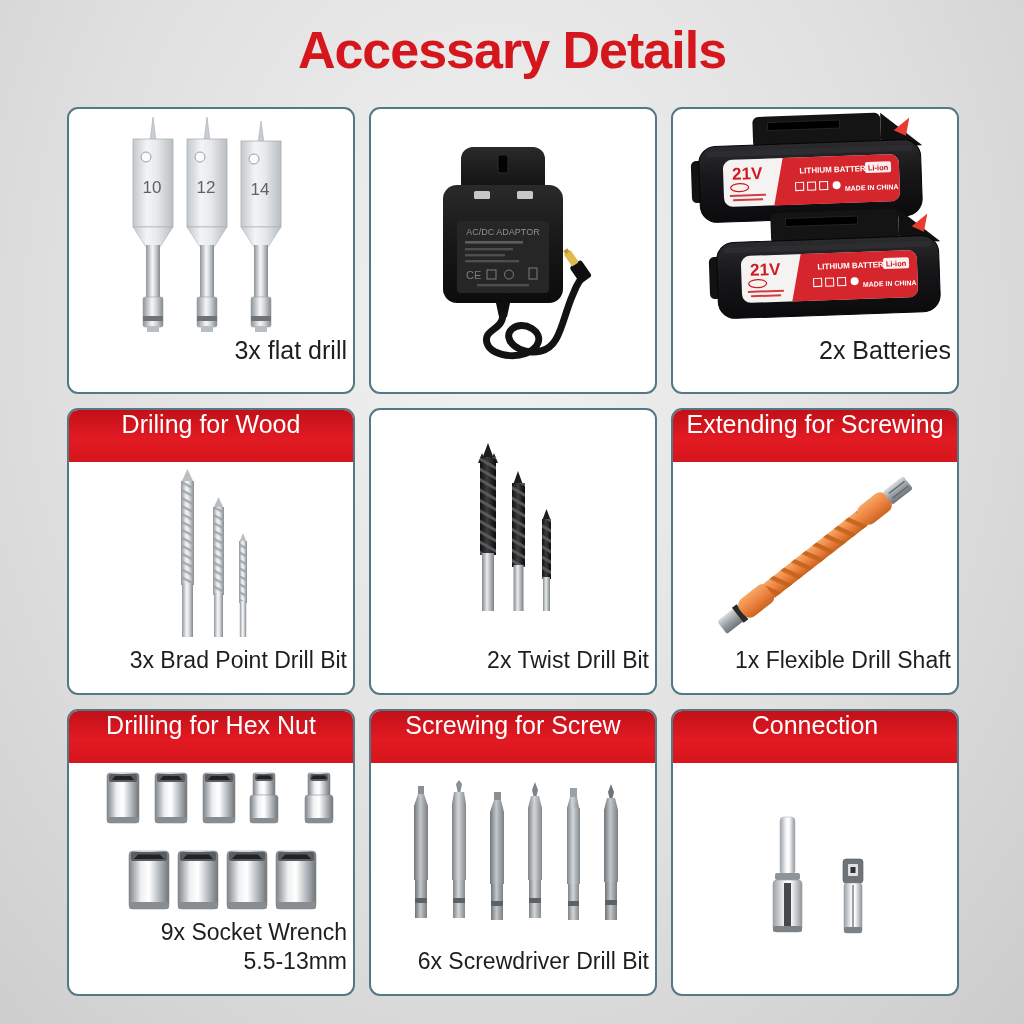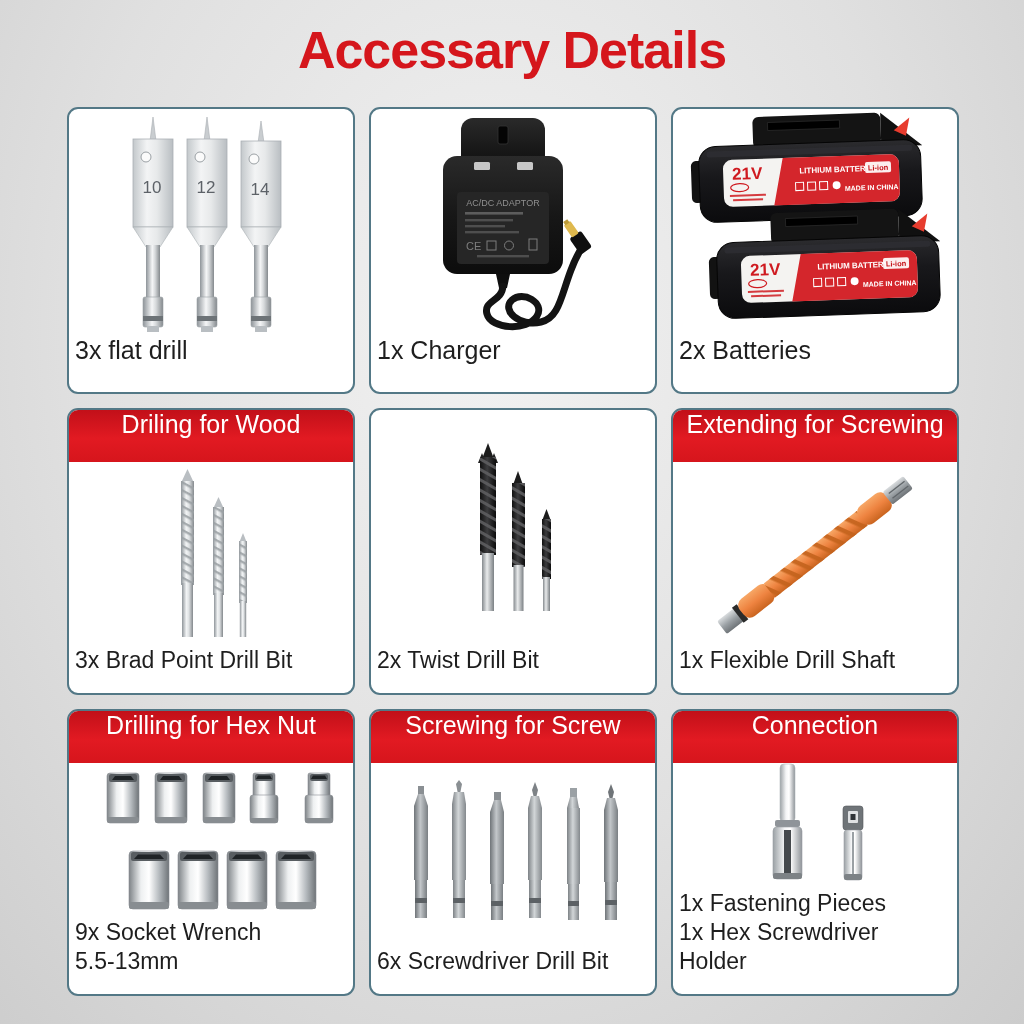--- a/index.html
+++ b/index.html
@@ -24,21 +24,21 @@
   }
   .banner{
     flex:0 0 52px;height:52px;
     background:linear-gradient(180deg,#c21019 0%,#e21a22 55%,#d6151c 100%);
     display:flex;align-items:flex-start;justify-content:center;
     color:#ffffff;font-size:25px;white-space:nowrap;
   }
   .product{flex:1;display:flex;align-items:center;justify-content:center;min-height:0;}
   .product svg{display:block;}
   .caption{
-    text-align:left;color:#1e1e1e;font-size:23px;line-height:1.26;
+    text-align:right;color:#1e1e1e;font-size:23px;line-height:1.26;
     padding:0 6px 18px 6px;
   }
   .row1 .caption{font-size:25px;padding-bottom:26px;}
   .caption span{display:block;}
 </style>
 </head>
 <body>
 
 <div class="page-title">Accessary Details</div>
 
@@ -128,23 +128,20 @@
         <rect x="132" y="129" width="8" height="11" fill="none" stroke="#7d7d7d" stroke-width="1"></rect>
         <rect x="80" y="145" width="52" height="2.4" fill="#4e4e4e"></rect>
         <polygon points="99,164 113,164 110,178 102,178" fill="#0e0e0e"></polygon>
         <path d="M106,176 C105,192 86,190 90,204 C94,219 130,222 140,206 C148,193 126,180 115,190 C104,200 122,217 144,212 C162,208 164,186 174,160 C178,149 182,142 186,136" fill="none" stroke="#131313" stroke-width="7" stroke-linecap="round"></path>
         <g transform="translate(186,136) rotate(-35)">
           <rect x="-7" y="-14" width="14" height="20" rx="3" fill="#0f0f0f"></rect>
           <rect x="-4" y="-28" width="8" height="15" rx="1.5" fill="#dfb94e"></rect>
           <rect x="-2.5" y="-31" width="5" height="4" fill="#bb9a38"></rect>
         </g>
       </svg>
-    </div>
-    <div class="caption">
-      <span>1x Charger</span>
     </div>
   </div>
 
   <div class="card row1">
     <div class="product">
       <svg width="262" height="222" viewBox="0 0 262 222">
         <defs>
           <linearGradient id="bt-body" x1="0" y1="0" x2="0" y2="1">
             <stop offset="0" stop-color="#2b2b2e"></stop>
               <stop offset="0.4" stop-color="#18181b"></stop>
@@ -510,20 +507,15 @@
         <g>
           <rect x="143" y="44" width="20" height="24" rx="3" fill="#6f7478" stroke="#54585c" stroke-width="0.6"></rect>
           <rect x="148" y="49" width="10" height="12" rx="1" fill="#dfe1e3"></rect>
           <rect x="150.5" y="52" width="5" height="6" fill="#2f3337"></rect>
           <rect x="144" y="68" width="18" height="50" rx="3" fill="url(#cn-sil)" stroke="#9aa0a4" stroke-width="0.6"></rect>
           <rect x="152" y="70" width="2" height="46" fill="#9aa0a4"></rect>
           <rect x="144" y="112" width="18" height="6" rx="2" fill="#7d8286"></rect>
         </g>
       </svg>
     </div>
-    <div class="caption">
-      <span>1x Fastening Pieces</span>
-      <span>1x Hex Screwdriver</span>
-      <span>Holder</span>
-    </div>
   </div>
 
 </div>
 
 </body></html>

